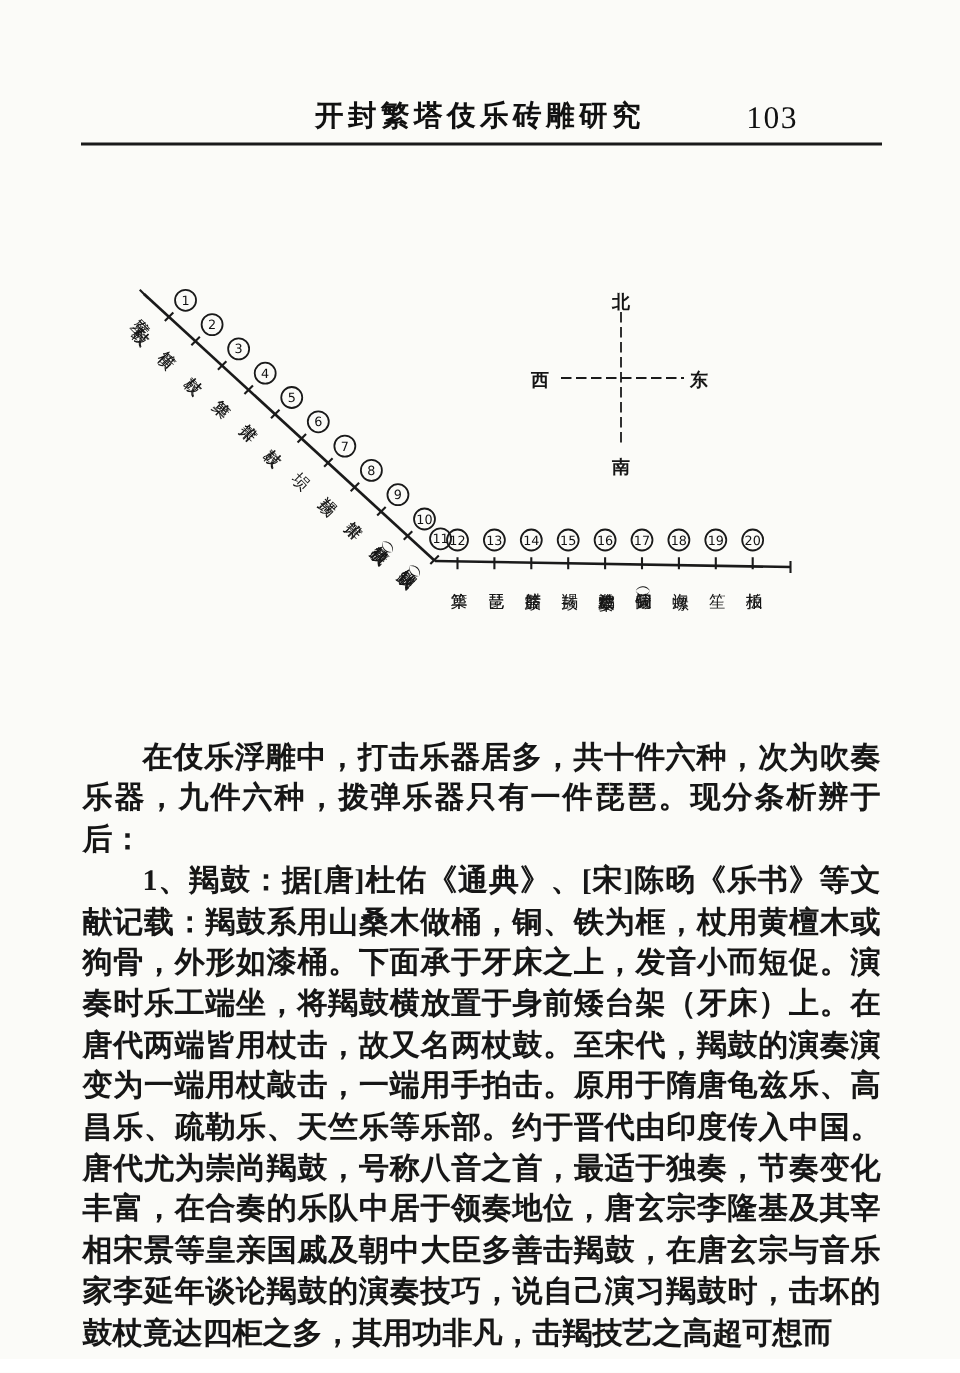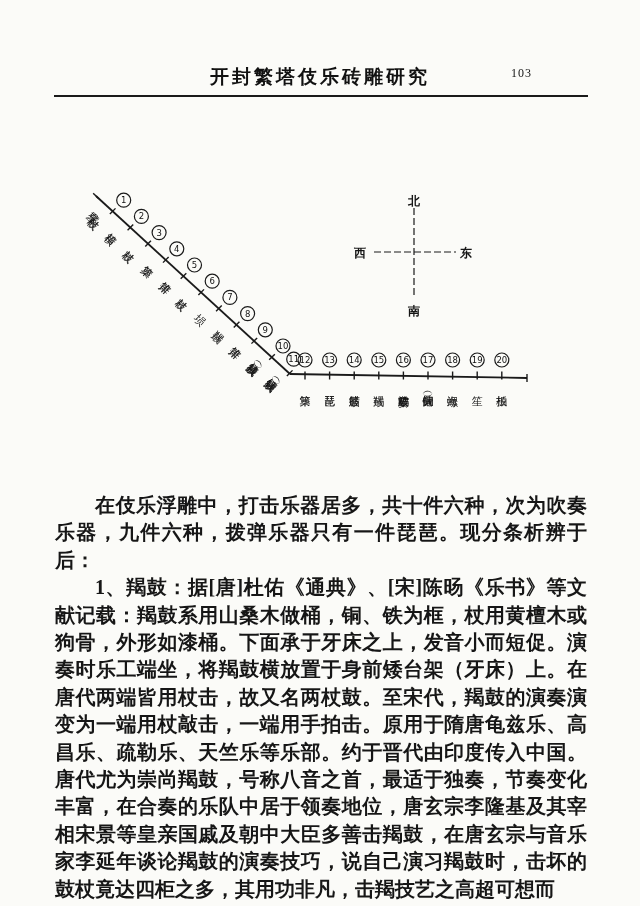--- a/index.html
+++ b/index.html
@@ -13,21 +13,21 @@
   }
   
   .header-title{
     position:absolute;left:0;top:64px;width:640px;
     text-align:center;
     font-size:19px;font-weight:700;letter-spacing:3px;
     color:#111;
   }
   .page-number{
     position:absolute;right:108px;top:66px;
-    font-size:12px;color:#111;letter-spacing:1px;
+    font-size:21px;color:#111;letter-spacing:1px;
   }
   .header-rule{
     position:absolute;left:54px;top:95px;width:534px;height:0;
     border-top:2px solid #1a1a1a;
   }
   
   .diagram{position:absolute;left:0;top:175px;width:640px;height:320px;}
   .diagram svg{position:absolute;left:0;top:0;}
   .diag-label{
     position:absolute;

